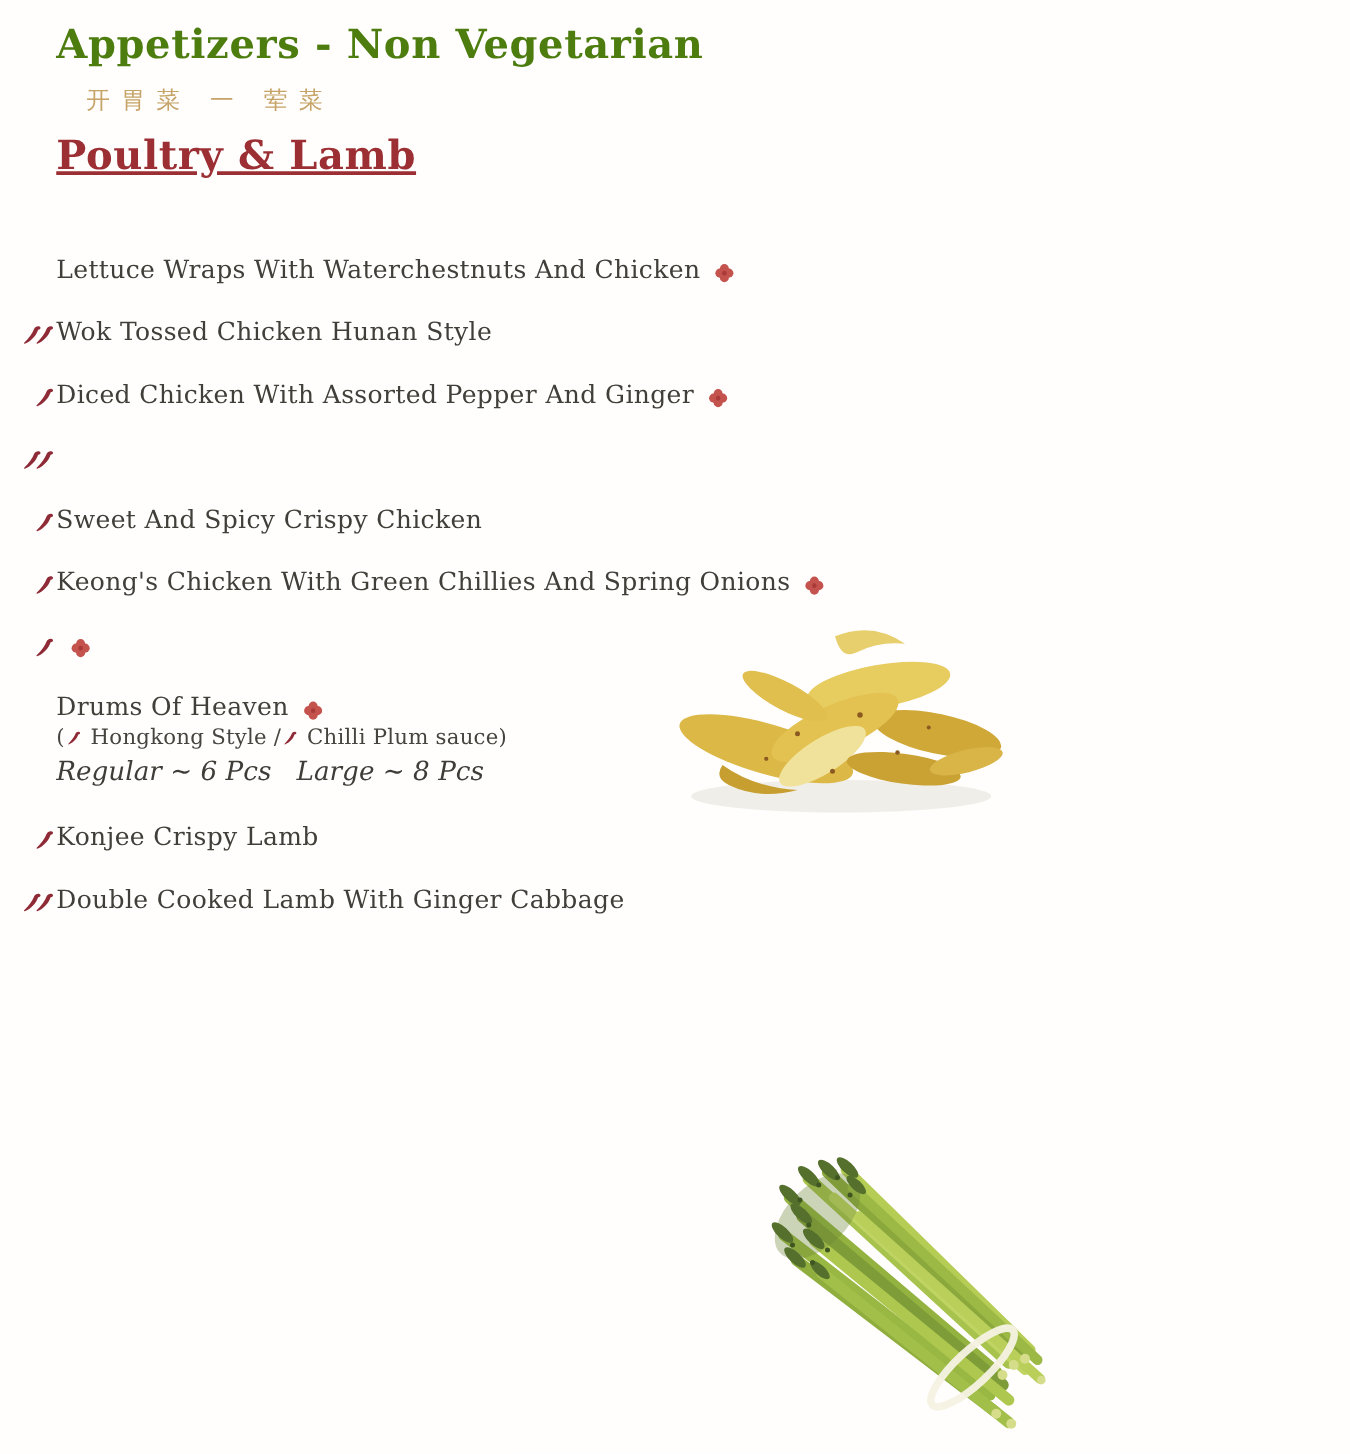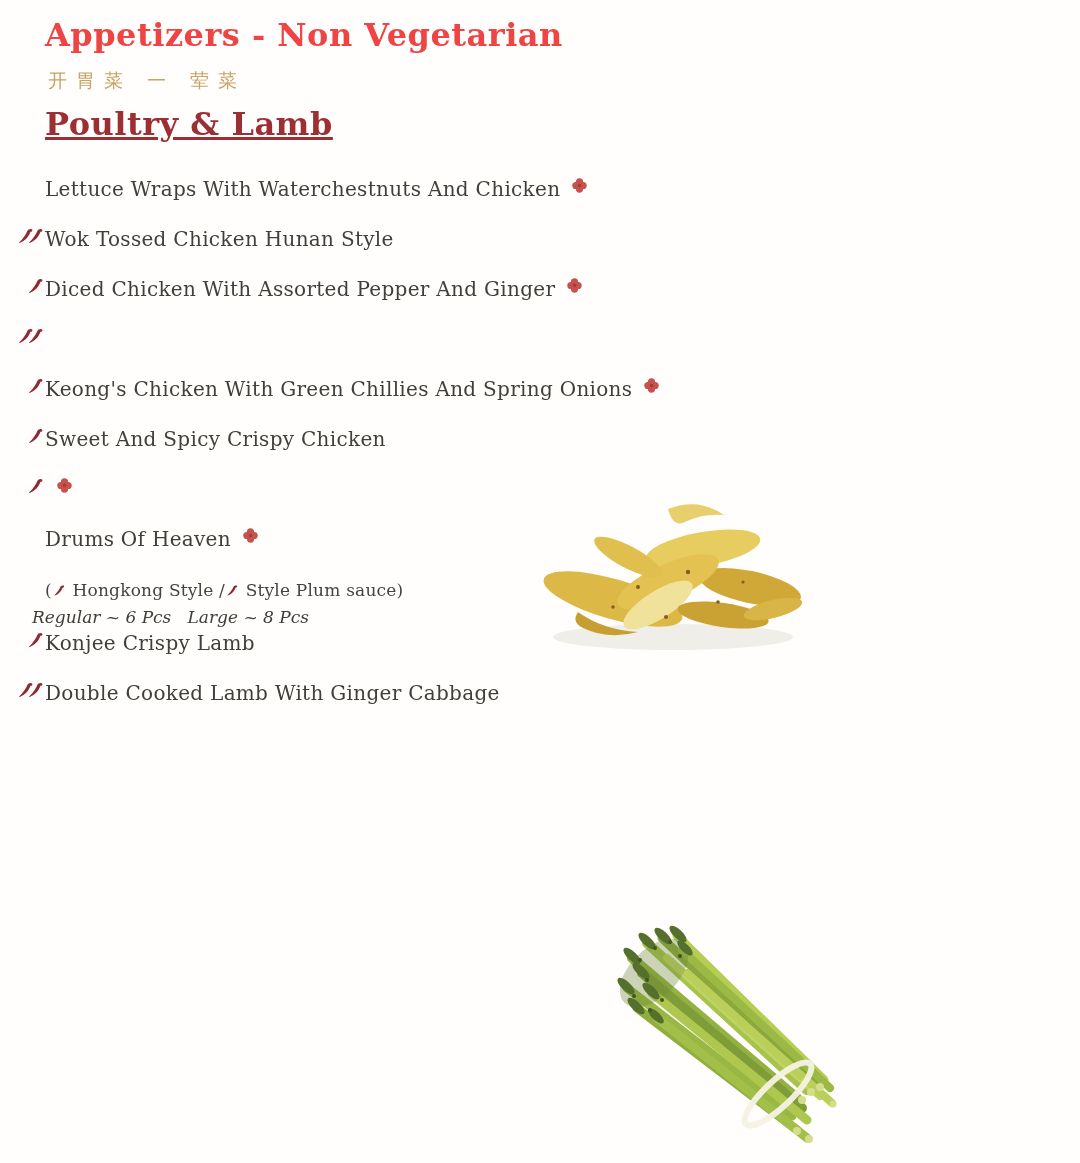--- a/index.html
+++ b/index.html
@@ -8,42 +8,42 @@
     background:#ffffff;
     font-family:"DejaVu Serif","Liberation Serif",serif;
     position:relative;overflow:hidden;
   }
   .page{position:absolute;inset:0;background:#fffefd;}
 
   .title{
     margin:16px 0 0 45px;
     font-size:32px;line-height:38px;
     font-weight:600;
-    color:#ef4444;
+    color:#4d7c0f;
     letter-spacing:.5px;
   }
   .cn-subtitle{
-    margin:13px 0 0 48px;
+    margin:13px 0 0 69px;
     font-size:19px;line-height:26px;
     color:#c6a367;
     letter-spacing:9px;
     font-family:"DejaVu Sans","Liberation Sans",sans-serif;
   }
   .section-title{
     margin:11px 0 0 45px;
     font-size:32px;line-height:40px;
     font-weight:600;
     color:#9c2f34;
     letter-spacing:.5px;
     text-decoration:underline;
   }
 
   #menu-list{margin-top:33px;}
   .item-row{
-    display:flex;align-items:flex-start;
+    display:flex;align-items:flex-end;
     height:50px;
     padding-left:12px;
   }
   .spice{
     width:33px;flex:0 0 33px;
     display:flex;justify-content:flex-end;align-items:center;
   }
   .chili{width:18px;height:18px;display:inline-flex;}
   .chili svg{display:block;width:100%;height:100%;}
   .chili + .chili{margin-left:-8px;}
@@ -58,23 +58,23 @@
 
   .note{
     padding-left:45px;height:26px;
     display:flex;align-items:center;
     font-size:17px;color:#45443e;letter-spacing:.2px;
   }
   .note .chili-sm{width:13px;height:13px;display:inline-flex;margin:0 1px;}
   .note .chili-sm svg{display:block;width:100%;height:100%;}
   .note span{white-space:pre;}
   .sizes{
-    padding-left:32px;height:28px;
+    padding-left:45px;height:28px;
     display:flex;align-items:center;
-    font-size:17px;font-style:italic;color:#3e3d38;
+    font-size:21px;font-style:italic;color:#3e3d38;
     white-space:pre;
   }
 
   .photo{position:absolute;}
   .photo svg{display:block;}
   .photo-chicken{left:518px;top:487px;width:300px;height:170px;}
   .photo-asparagus{left:592px;top:898px;width:275px;height:262px;}
 </style>
 </head>
 <body>
@@ -161,44 +161,44 @@
       </div>
       <div class="item-block">
         <div class="item-row">
           <span class="spice">
             <span class="chili">
               <svg viewBox="0 0 20 20">
                 <path d="M16.2 2.4c1.1.5 1.3 1.8.3 2.5-.4.3-1 .5-1.5.4-1.8 5.4-6.2 10.3-11.9 12.4-.5.2-.9-.4-.5-.8C6.9 12.7 9.9 8.5 11.5 4.4c.7-1.8 3.1-2.7 4.7-2z" fill="#8f2b36"></path>
               </svg>
             </span>
           </span>
+          <span class="label">Sweet And Spicy Crispy Chicken</span>
+        </div>
+      </div>
+      <div class="item-block">
+        <div class="item-row">
+          <span class="spice">
+            <span class="chili">
+              <svg viewBox="0 0 20 20">
+                <path d="M16.2 2.4c1.1.5 1.3 1.8.3 2.5-.4.3-1 .5-1.5.4-1.8 5.4-6.2 10.3-11.9 12.4-.5.2-.9-.4-.5-.8C6.9 12.7 9.9 8.5 11.5 4.4c.7-1.8 3.1-2.7 4.7-2z" fill="#8f2b36"></path>
+              </svg>
+            </span>
+          </span>
           <span class="label">Keong's Chicken With Green Chillies And Spring Onions</span>
           <span class="clover">
             <svg viewBox="0 0 16 16">
               <g fill="#c4524d">
                 <circle cx="8" cy="4.6" r="3.4"></circle>
                 <circle cx="8" cy="11.4" r="3.4"></circle>
                 <circle cx="4.6" cy="8" r="3.4"></circle>
                 <circle cx="11.4" cy="8" r="3.4"></circle>
               </g>
               <circle cx="8" cy="8" r="1.7" fill="#a93a38"></circle>
             </svg>
           </span>
-        </div>
-      </div>
-      <div class="item-block">
-        <div class="item-row">
-          <span class="spice">
-            <span class="chili">
-              <svg viewBox="0 0 20 20">
-                <path d="M16.2 2.4c1.1.5 1.3 1.8.3 2.5-.4.3-1 .5-1.5.4-1.8 5.4-6.2 10.3-11.9 12.4-.5.2-.9-.4-.5-.8C6.9 12.7 9.9 8.5 11.5 4.4c.7-1.8 3.1-2.7 4.7-2z" fill="#8f2b36"></path>
-              </svg>
-            </span>
-          </span>
-          <span class="label">Sweet And Spicy Crispy Chicken</span>
         </div>
       </div>
       <div class="item-block">
         <div class="item-row">
           <span class="spice">
             <span class="chili">
               <svg viewBox="0 0 20 20">
                 <path d="M16.2 2.4c1.1.5 1.3 1.8.3 2.5-.4.3-1 .5-1.5.4-1.8 5.4-6.2 10.3-11.9 12.4-.5.2-.9-.4-.5-.8C6.9 12.7 9.9 8.5 11.5 4.4c.7-1.8 3.1-2.7 4.7-2z" fill="#8f2b36"></path>
               </svg>
             </span>
@@ -234,21 +234,21 @@
         </div>
         <div class="note">
           <span>(</span>
           <span class="chili-sm"><svg viewBox="0 0 20 20">
               <path d="M16.2 2.4c1.1.5 1.3 1.8.3 2.5-.4.3-1 .5-1.5.4-1.8 5.4-6.2 10.3-11.9 12.4-.5.2-.9-.4-.5-.8C6.9 12.7 9.9 8.5 11.5 4.4c.7-1.8 3.1-2.7 4.7-2z" fill="#8f2b36"></path>
             </svg></span>
           <span> Hongkong Style /</span>
           <span class="chili-sm"><svg viewBox="0 0 20 20">
               <path d="M16.2 2.4c1.1.5 1.3 1.8.3 2.5-.4.3-1 .5-1.5.4-1.8 5.4-6.2 10.3-11.9 12.4-.5.2-.9-.4-.5-.8C6.9 12.7 9.9 8.5 11.5 4.4c.7-1.8 3.1-2.7 4.7-2z" fill="#8f2b36"></path>
             </svg></span>
-          <span> Style Plum sauce)</span>
+          <span> Chilli Plum sauce)</span>
         </div>
         <div class="sizes">Regular ~ 6 Pcs   Large ~ 8 Pcs</div>
       </div>
       <div class="item-block">
         <div class="item-row">
           <span class="spice">
             <span class="chili">
               <svg viewBox="0 0 20 20">
                 <path d="M16.2 2.4c1.1.5 1.3 1.8.3 2.5-.4.3-1 .5-1.5.4-1.8 5.4-6.2 10.3-11.9 12.4-.5.2-.9-.4-.5-.8C6.9 12.7 9.9 8.5 11.5 4.4c.7-1.8 3.1-2.7 4.7-2z" fill="#8f2b36"></path>
               </svg>

